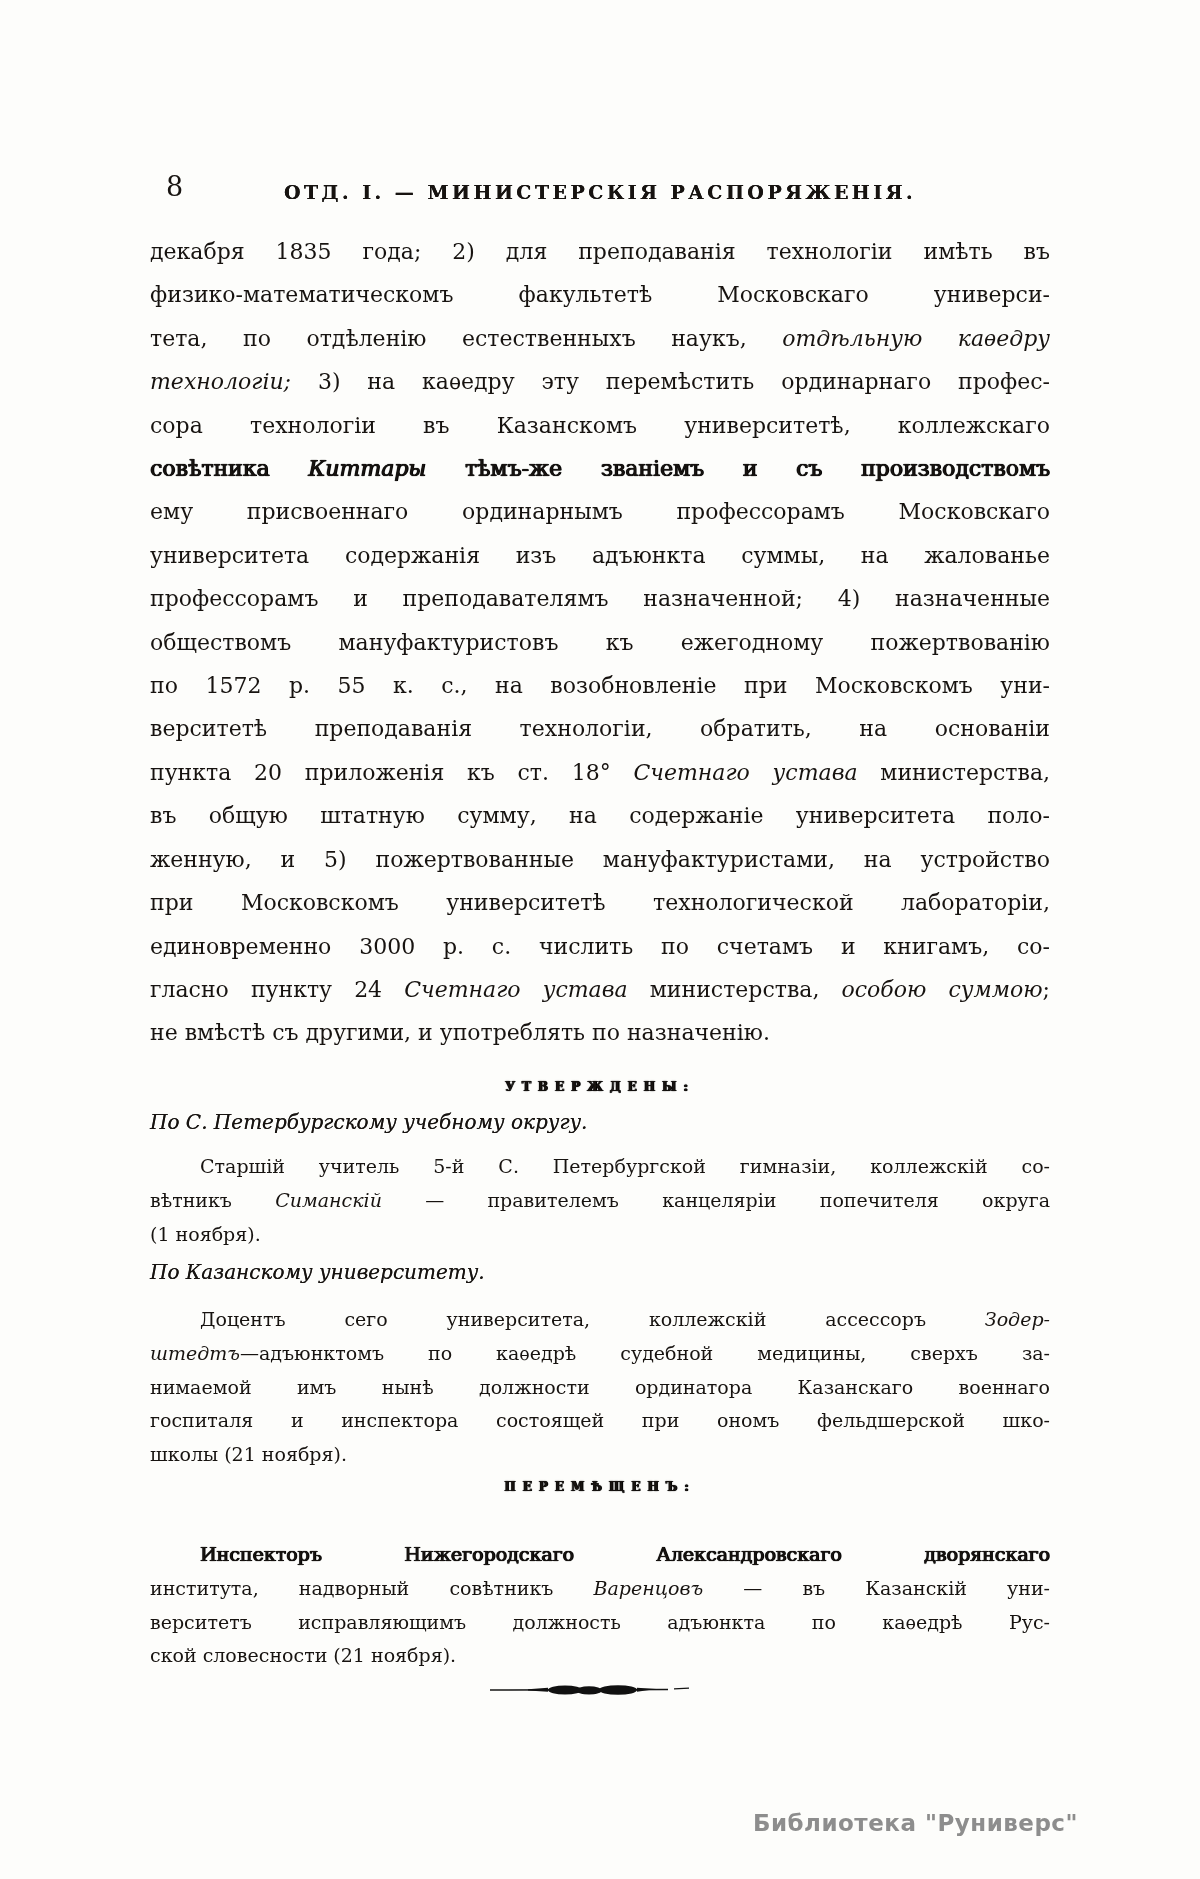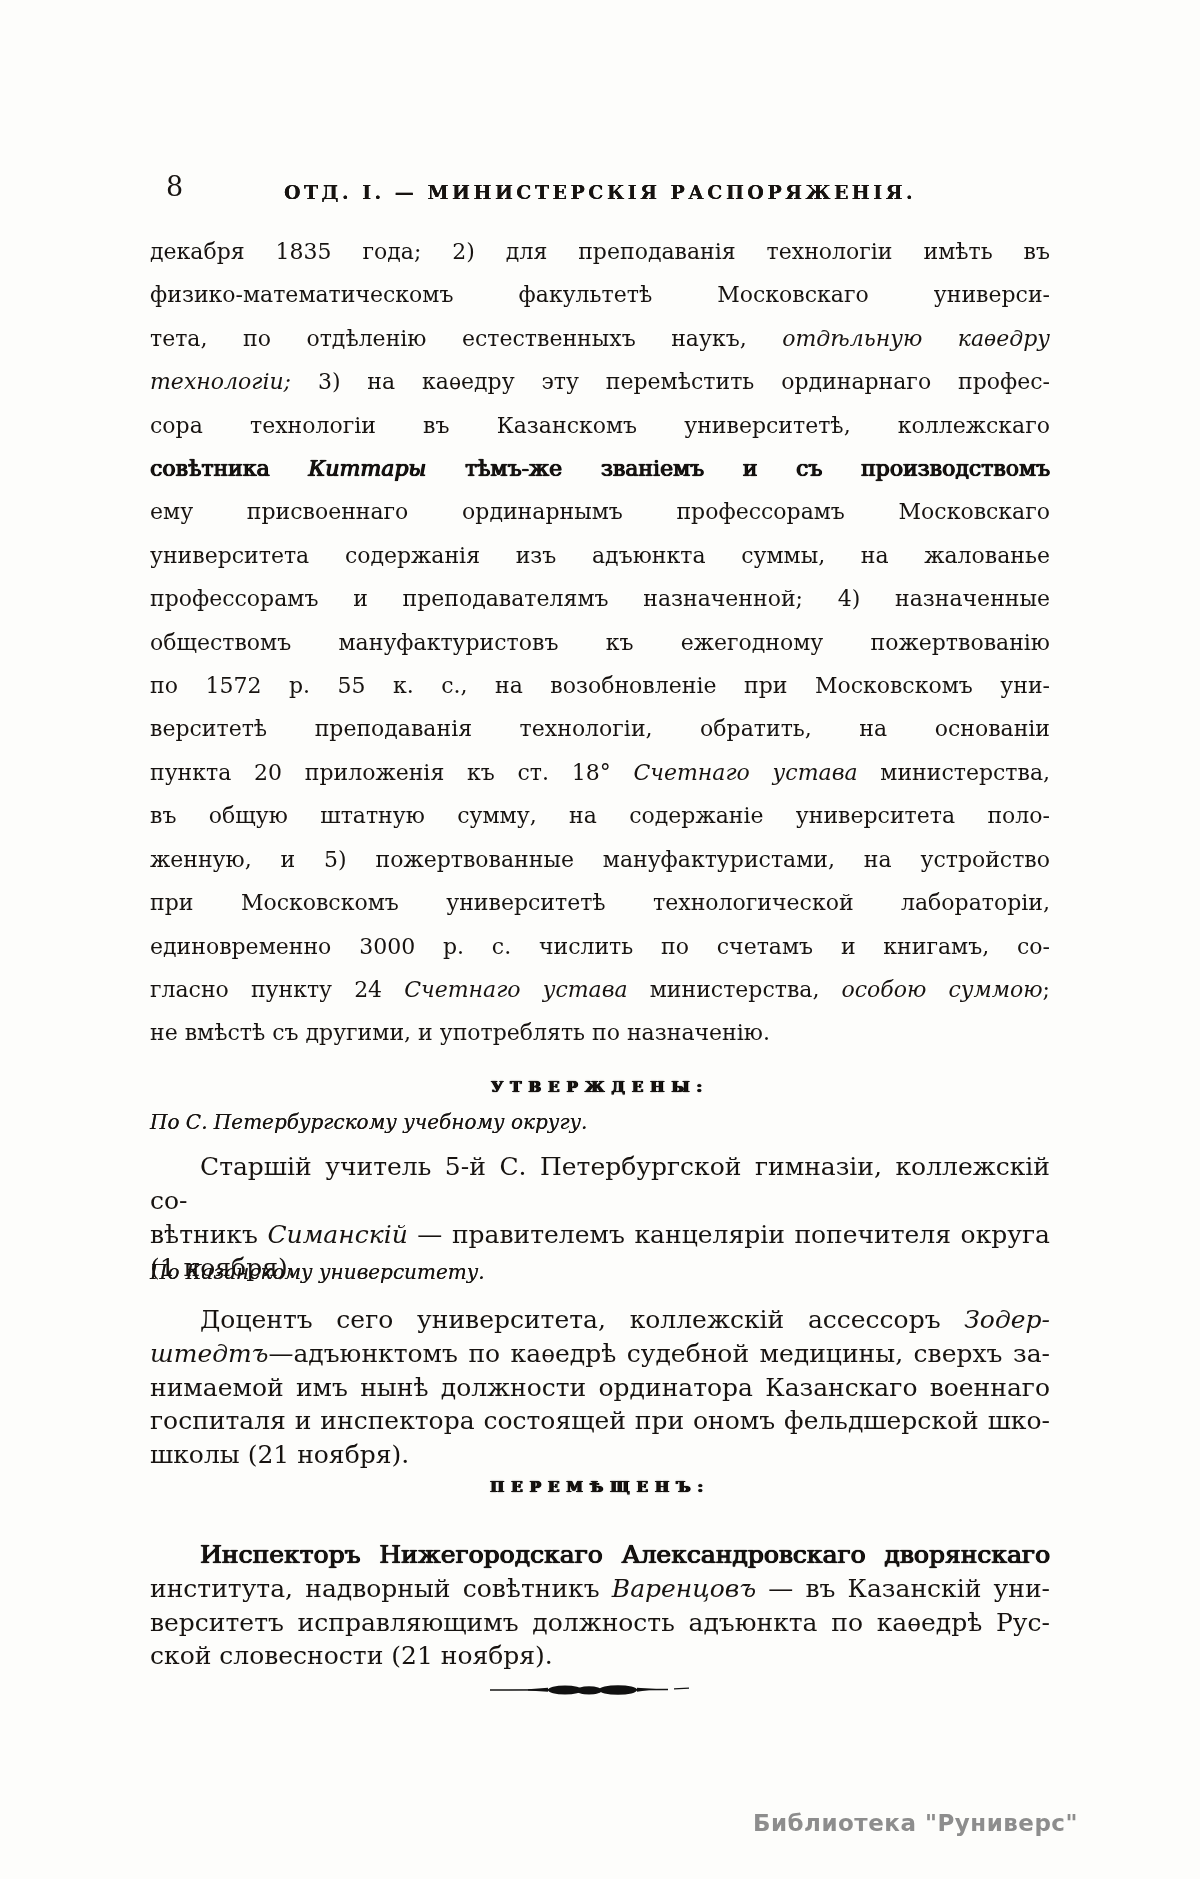--- a/index.html
+++ b/index.html
@@ -18,29 +18,29 @@
   }
   .running-title{
     position:absolute;left:150px;top:181px;width:900px;
     text-align:center;
     font-size:19px;font-weight:700;letter-spacing:3.5px;
     text-shadow:0 0 .6px #000;
     white-space:nowrap;
   }
   .block{position:absolute;left:150px;width:900px;}
   .para1{line-height:43.4px;font-size:22px;}
-  .para2{line-height:33.8px;font-size:25px;}
+  .para2{line-height:33.8px;font-size:19px;}
   .line{text-align:justify;text-align-last:justify;}
   .line.last{text-align-last:left;}
   .ind .line:first-child{text-indent:50px;}
   .it{font-style:italic;}
   .sm{text-shadow:0 0 1.1px #000, .7px .3px 0 #000, -.5px -.2px 0 rgba(0,0,0,.85);margin-top:6px;}
   .heading{
     text-align:center;
-    font-size:15px;font-weight:700;letter-spacing:7px;line-height:26px;
+    font-size:12px;font-weight:700;letter-spacing:7px;line-height:26px;
     text-shadow:0 0 1.2px #000, .8px .4px 0 #000, -.6px -.3px 0 rgba(0,0,0,.9);
   }
   .subheading{
     text-align:left;
     font-style:italic;font-size:20px;line-height:36px;
     text-shadow:0 0 .5px rgba(0,0,0,.8);
   }
   .divider{position:absolute;left:488px;top:1682px;width:210px;height:16px;}
   .divider svg{display:block;}
   .watermark{

